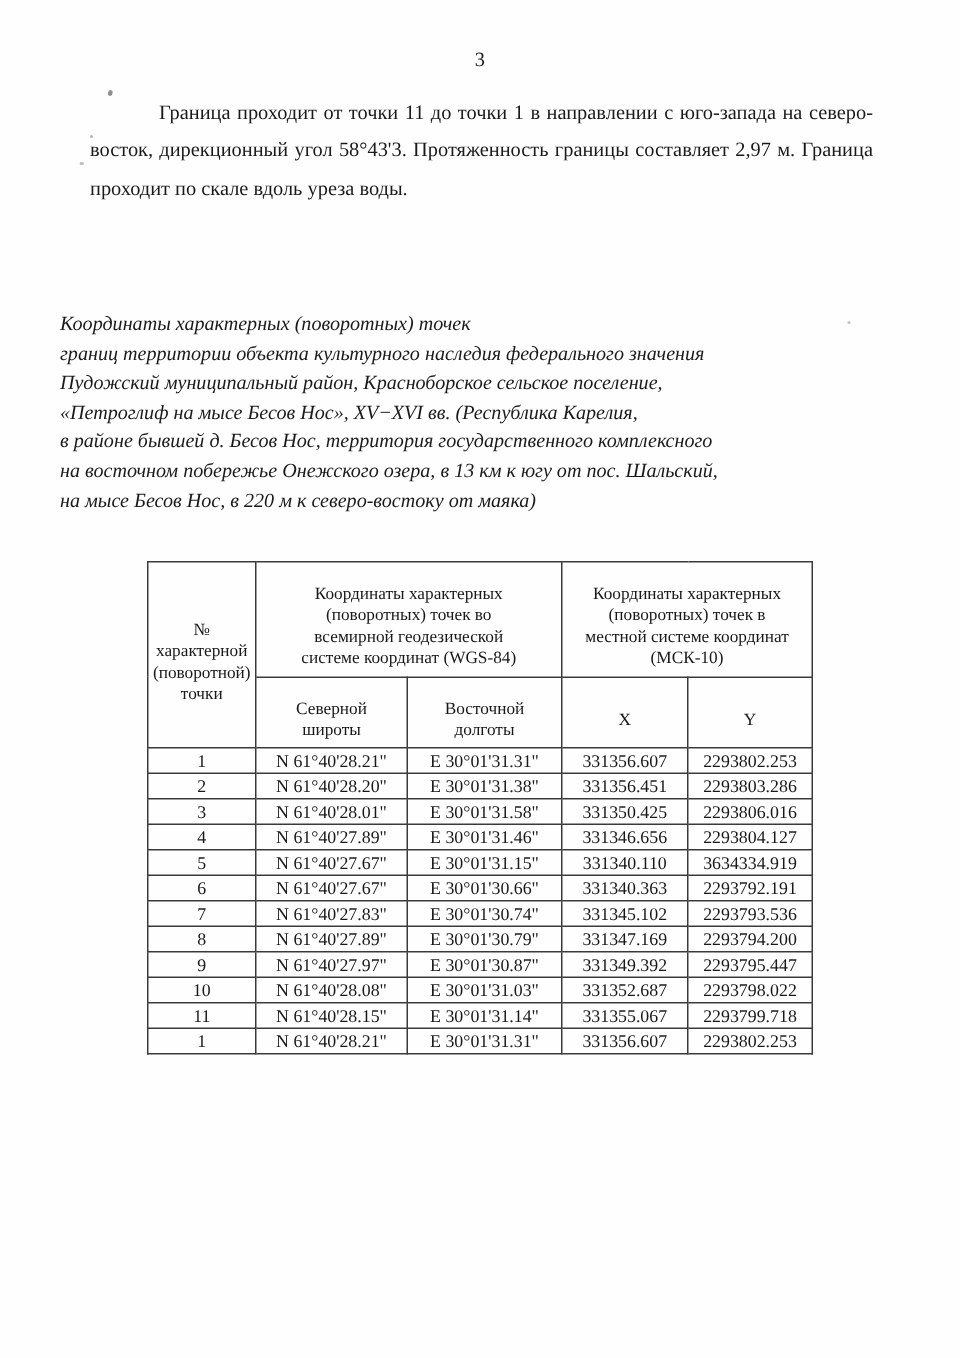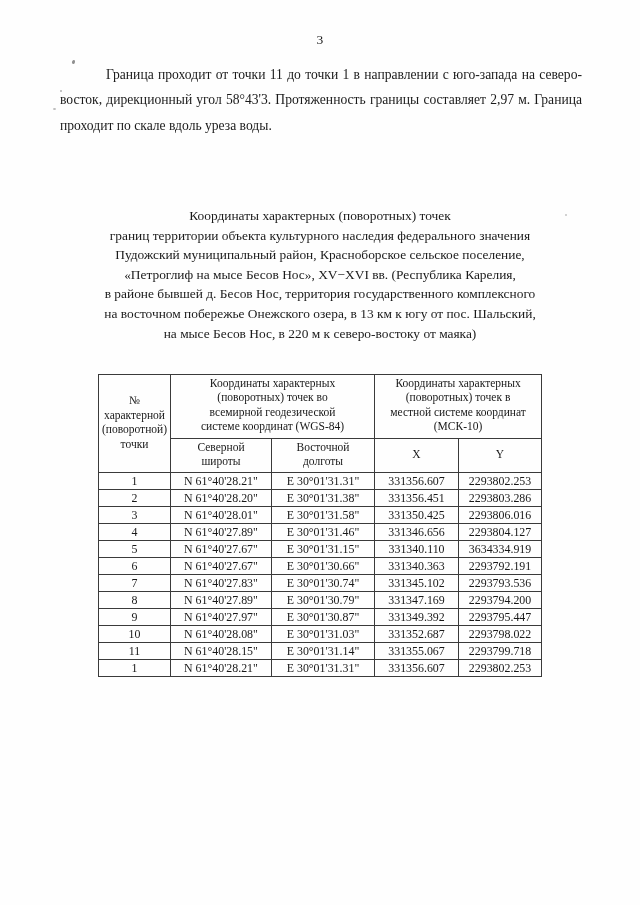--- a/index.html
+++ b/index.html
@@ -65,23 +65,24 @@
     hyphens: none;
   }
   .para + .para { margin-top: 12px; }
 
   
   .title-block {
     position: absolute;
     left: 40px;
     top: 206px;
     width: 560px;
-    text-align: center;
+    text-align: left;
     font-size: 13.4px;
     line-height: 19.6px;
+    font-style: italic;
   }
   .title-block .tline { white-space: nowrap; }
 
   
   .coord-table-wrap {
     position: absolute;
     left: 98px;
     top: 374px;
     width: 443px;
   }
@@ -95,21 +96,21 @@
   table.coord-table td {
     border: 1px solid #3a3a3a;
     text-align: center;
     vertical-align: middle;
     padding: 0;
     font-weight: normal;
     color: #181818;
   }
   table.coord-table th {
     line-height: 14.4px;
-    padding: 1px 2px 4px 2px;
+    padding: 14px 2px 4px 2px;
     font-size: 11.5px;
   }
   table.coord-table td {
     height: 16px;
     line-height: 16px;
     font-size: 11.9px;
   }
   .col-num   { width: 72px; }
   .col-lat   { width: 101px; }
   .col-lon   { width: 103px; }

